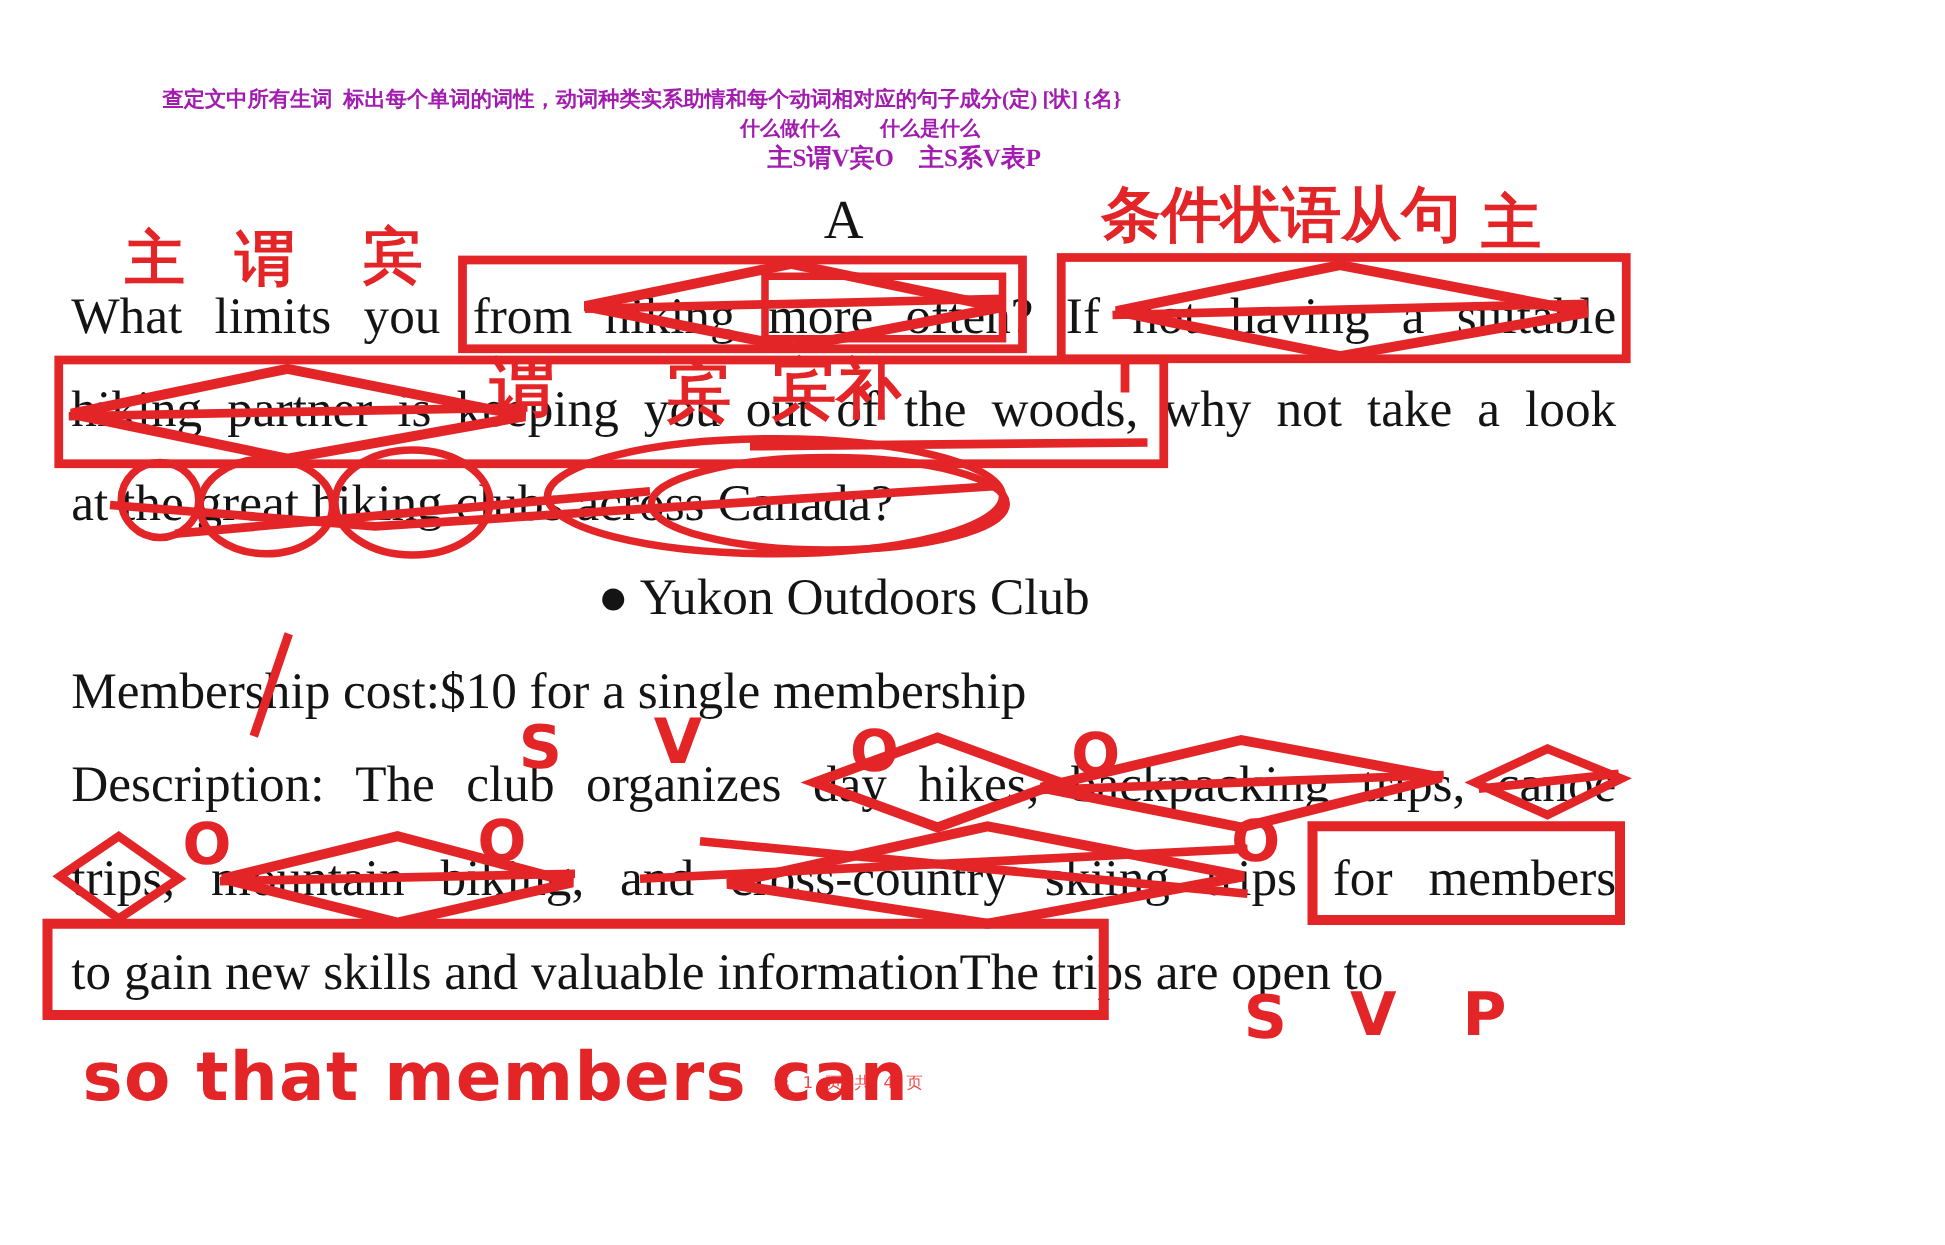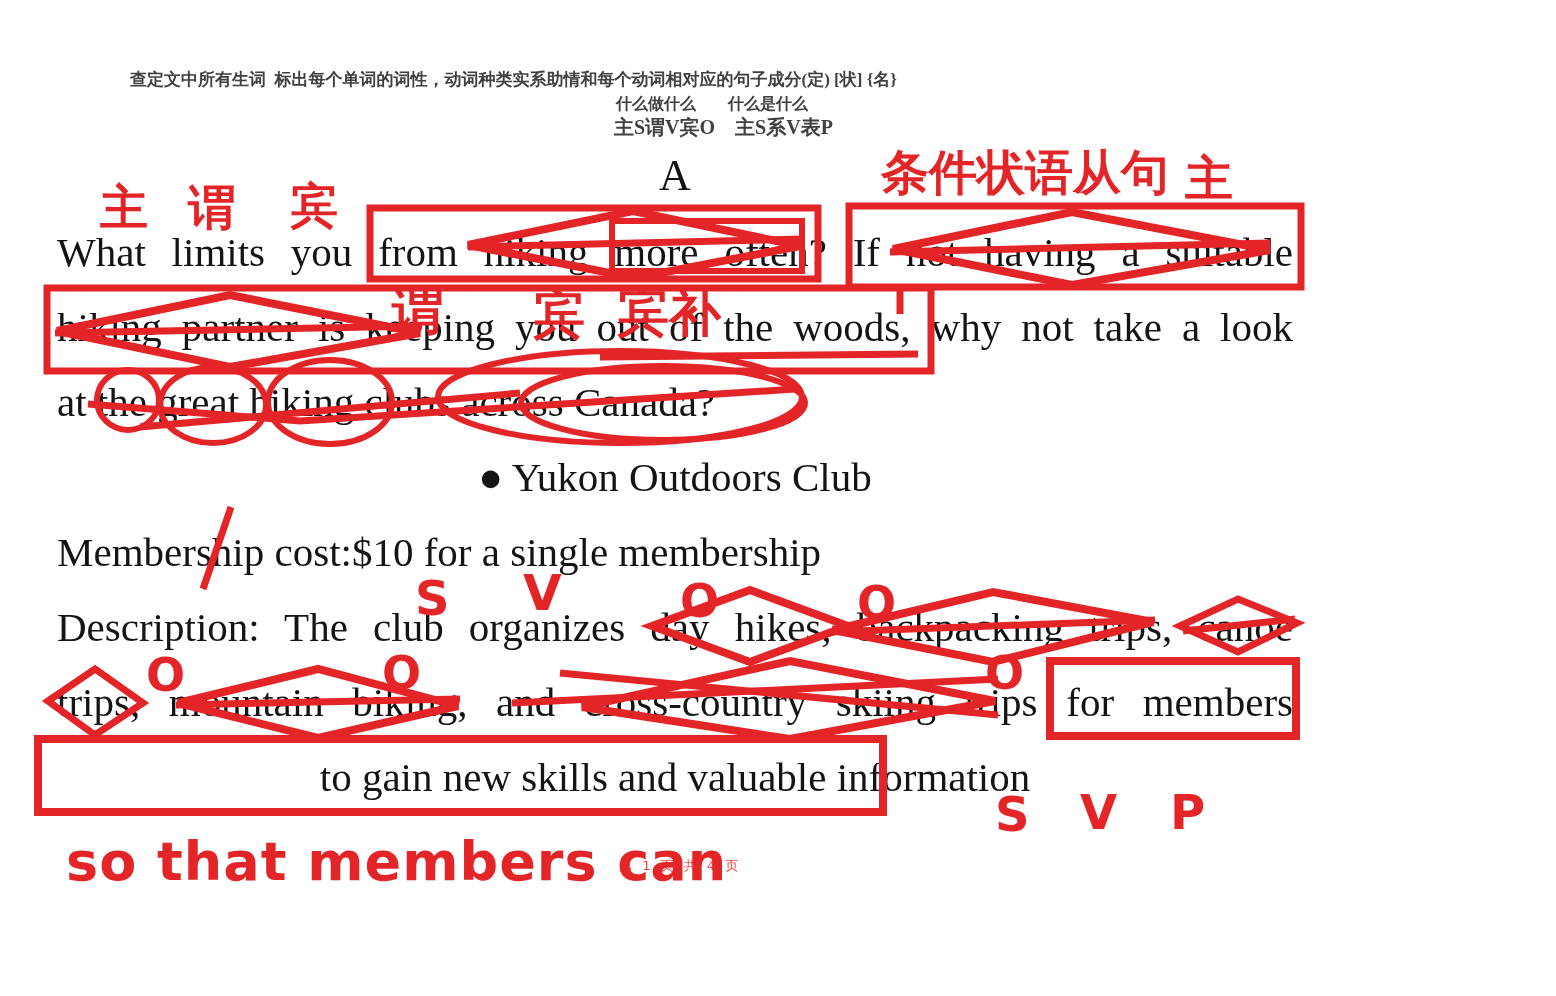--- a/index.html
+++ b/index.html
@@ -2,58 +2,59 @@
 <html style="--ink: #e42528;"><head>
 <meta charset="utf-8">
 <style>
   html,body{margin:0;padding:0;}
   body{
     width:1556px;height:996px;position:relative;background:#ffffff;overflow:hidden;
     font-family:"Liberation Serif","DejaVu Serif",serif;color:#141414;
   }
   .abs{position:absolute;}
   
-  .hdr{font-weight:700;color:#404040;white-space:pre;line-height:1.2;}
+  .hdr{font-weight:700;color:#a21caf;white-space:pre;line-height:1.2;}
   
   .line{
     position:absolute;left:57px;width:1236px;font-size:41px;line-height:1.2;
     color:#141414;white-space:nowrap;
   }
   .just{white-space:normal;text-align:justify;text-align-last:justify;}
   .lastline{position:absolute;left:57px;top:753px;width:1236px;display:flex;
-    justify-content:center;font-size:41px;line-height:1.2;}
+    justify-content:flex-start;font-size:41px;line-height:1.2;}
   
   .lbl{
     position:absolute;color:var(--ink);font-family:"DejaVu Sans","Liberation Sans",sans-serif;
     font-weight:600;line-height:1;white-space:pre;
   }
   .footer{
     position:absolute;left:619px;top:857px;font-size:13px;letter-spacing:3px;
     color:#ef4444;font-family:"DejaVu Sans","Liberation Sans",sans-serif;
   }
   svg.ink{position:absolute;left:0;top:0;pointer-events:none;}
   svg.ink *{stroke:var(--ink);fill:none;}
 </style>
 </head>
 <body>
 
 <div class="abs hdr" style="left:130px;top:70px;font-size:17px;">查定文中所有生词  标出每个单词的词性，动词种类实系助情和每个动词相对应的句子成分(定) [状] {名}</div>
-<div class="abs hdr" style="left:616px;top:94px;font-size:16px;">什么做什么        什么是什么</div>
+<div class="abs hdr" style="left:592px;top:94px;font-size:16px;">什么做什么        什么是什么</div>
 <div class="abs hdr" style="left:614px;top:115px;font-size:20px;">主S谓V宾O    主S系V表P</div>
 <div class="abs" style="left:659px;top:150px;font-size:44px;">A</div>
 
 <div class="line just" style="top:228px;">What limits you from hiking more often? If not having a suitable</div>
 <div class="line just" style="top:303px;">hiking partner is keeping you out of the woods, why not take a look</div>
 <div class="line" style="top:378px;">at the great hiking clubs across Canada?</div>
 <div class="line" style="top:453px;text-align:center;">● Yukon Outdoors Club</div>
 <div class="line" style="top:528px;">Membership cost:$10 for a single membership</div>
 <div class="line just" style="top:603px;">Description: The club organizes day hikes, backpacking trips, canoe</div>
 <div class="line just" style="top:678px;">trips, mountain biking, and cross-country skiing trips for members</div>
 <div class="lastline">
   <span>to gain new skills and valuable information</span>
+  <span>The trips are open to</span>
 </div>
 
 <div class="footer">第 1 页 共 4 页</div>
 
 <svg class="ink" width="1556" height="996" viewBox="0 0 1556 996">
 
   <rect x="370" y="208" width="448" height="71" stroke-width="7"></rect>
   <rect x="612" y="221" width="190" height="50" stroke-width="6"></rect>
   <polygon points="468,245 633,211 800,246 635,278" stroke-width="8"></polygon>
   <line x1="468" y1="247" x2="802" y2="239" stroke-width="7"></line>

